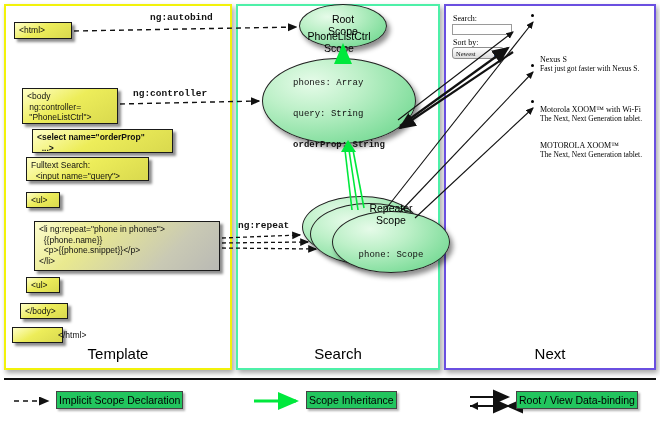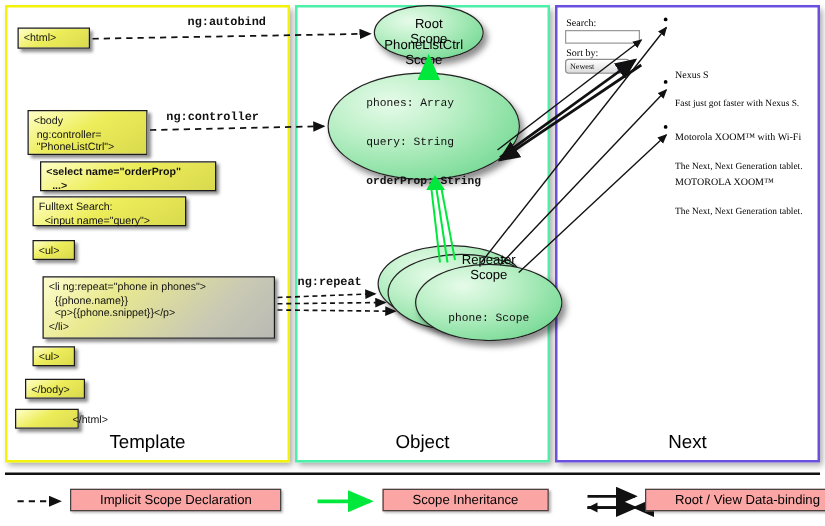--- a/index.html
+++ b/index.html
@@ -165,60 +165,60 @@
     left: -9px; top: 3px;
     width: 3px; height: 3px;
     border-radius: 50%;
     background: #000;
   }
   .phone-snip {
     font-family: "Liberation Serif", serif;
     font-size: 7.5px;
     color: #000;
     white-space: nowrap;
-    margin-top: 14px;
+    margin-top: 0;
   }
 
   
   .legend-rule {
     position: absolute;
     left: 4px; top: 378px;
     width: 652px; height: 2px;
     background: #111;
   }
   .legend-item { position: absolute; display: flex; align-items: center; }
   .legend-box {
     border: 1.2px solid #444;
-    background: #fca5a5;
+    background: #22c55e;
     box-shadow: 1.5px 1.5px 2px rgba(0,0,0,0.3);
     font-family: "Liberation Sans", sans-serif;
     font-size: 10.5px;
     color: #000;
-    padding: 2px 23px;
+    padding: 2px 2px;
     white-space: nowrap;
     text-align: right;
   }
 
   svg.overlay {
     position: absolute;
     left: 0; top: 0;
     width: 660px; height: 421px;
     pointer-events: none;
   }
 </style>
 </head>
 <body>
 
 <div id="stage">
 
   <div class="panel template">
     <div class="panel-title">Template</div>
   </div>
   <div class="panel model">
-    <div class="panel-title">Object</div>
+    <div class="panel-title">Search</div>
   </div>
   <div class="panel view">
     <div class="panel-title">Next</div>
   </div>
 
   <div class="codebox" style="left:14px; top:22px; width:58px; height:17px;">&lt;html&gt;</div>
 
   <div class="codebox" style="left:22px; top:88px; width:96px; height:36px;">&lt;body
  ng:controller=
  "PhoneListCtrl"&gt;</div>

